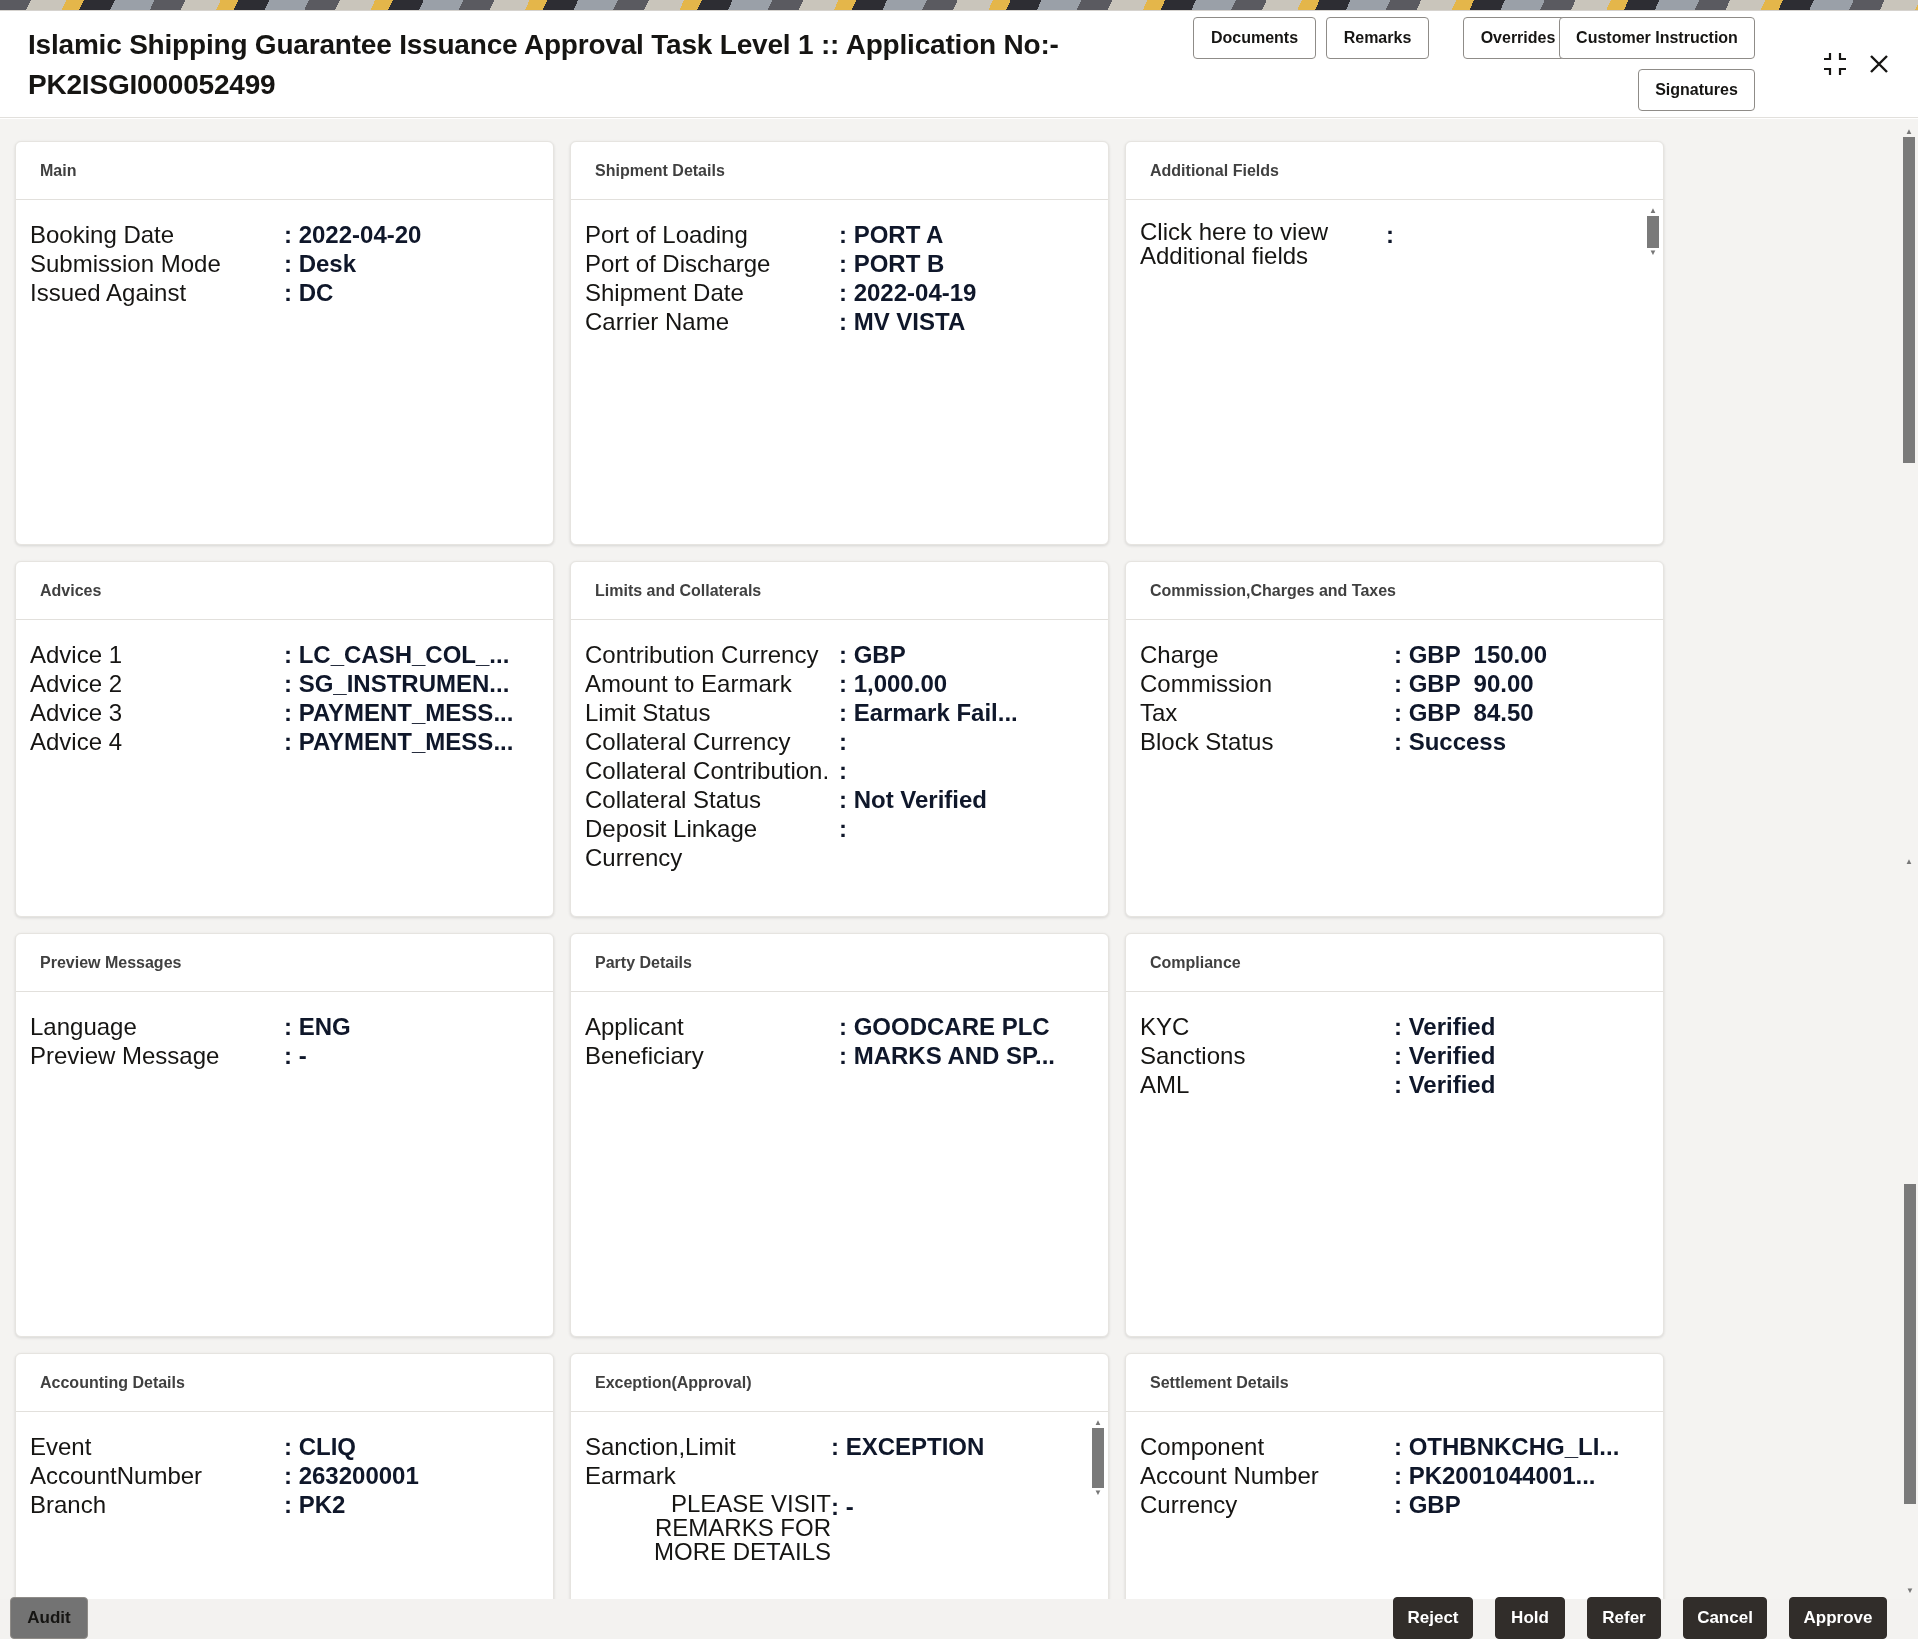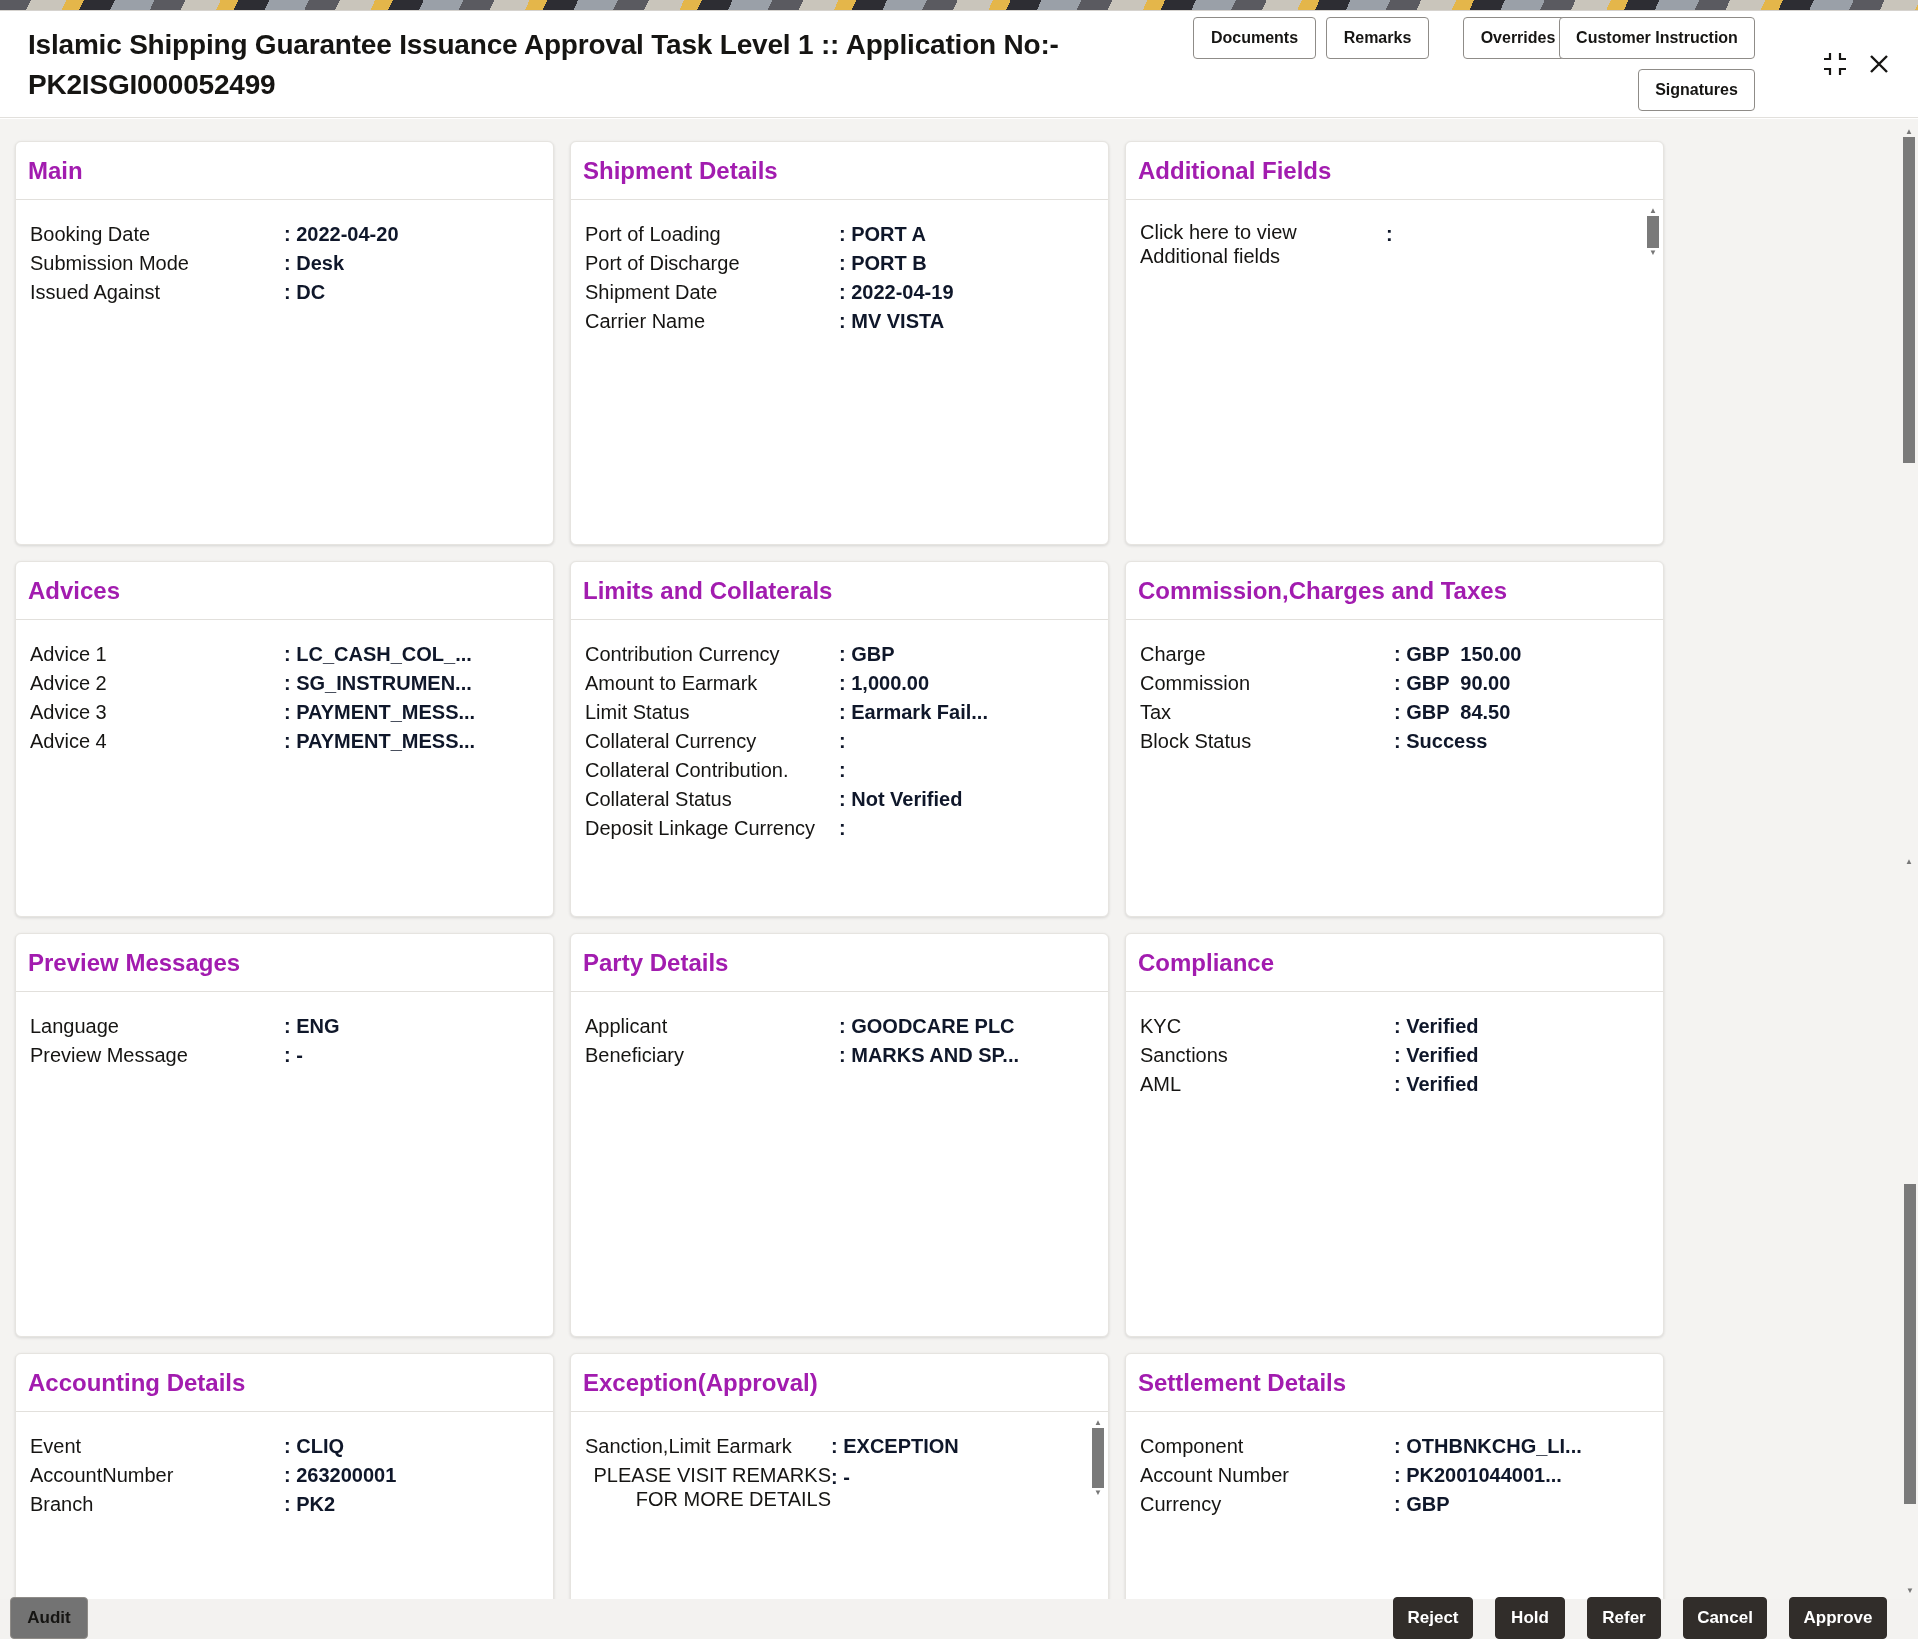--- a/index.html
+++ b/index.html
@@ -48,25 +48,25 @@
       #f4f3f1;
   }
   .card {
     position: absolute; width: 539px;
     background: #fff;
     border: 1px solid #e6e4e0; border-radius: 6px;
     box-shadow: 0 1px 3px rgba(0,0,0,0.12);
   }
   .card-head {
     height: 58px; border-bottom: 1px solid #e2e0dc;
-    padding: 0 12px; display: flex; align-items: center;
-    font-size: 24px; font-weight: bold; color: #a21caf;
+    padding: 0 24px; display: flex; align-items: center;
+    font-size: 16px; font-weight: bold; color: #404040;
   }
   .card-body { position: relative; padding: 20px 14px 0 14px; }
-  .row { display: flex; font-size: 20px; line-height: 29px; }
+  .row { display: flex; font-size: 24px; line-height: 29px; }
   .row .lbl { width: 254px; color: #161513; font-weight: normal; }
   .row .val { font-weight: bold; color: #0f172a; white-space: nowrap; }
   .row.wrap .lbl { width: 220px; line-height: 24px; }
   .mini-scroll {
     position: absolute; right: 4px; width: 12px;
   }
   .mini-scroll .arrow { font-size: 8px; color: #777; text-align: center; line-height: 10px; height: 10px; }
   .mini-scroll .thumb { width: 12px; background: #7a7a7a; }
   .footer-btn {
     position: absolute; top: 1596px; height: 42px; border-radius: 4px;

